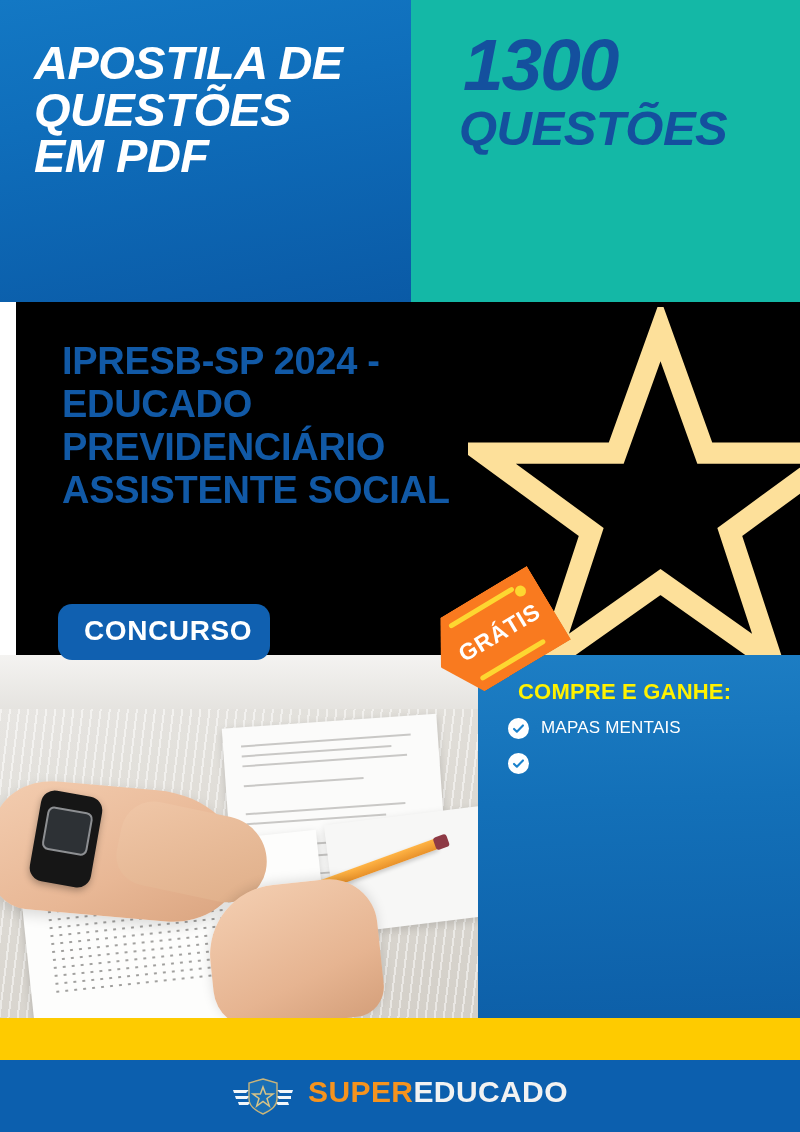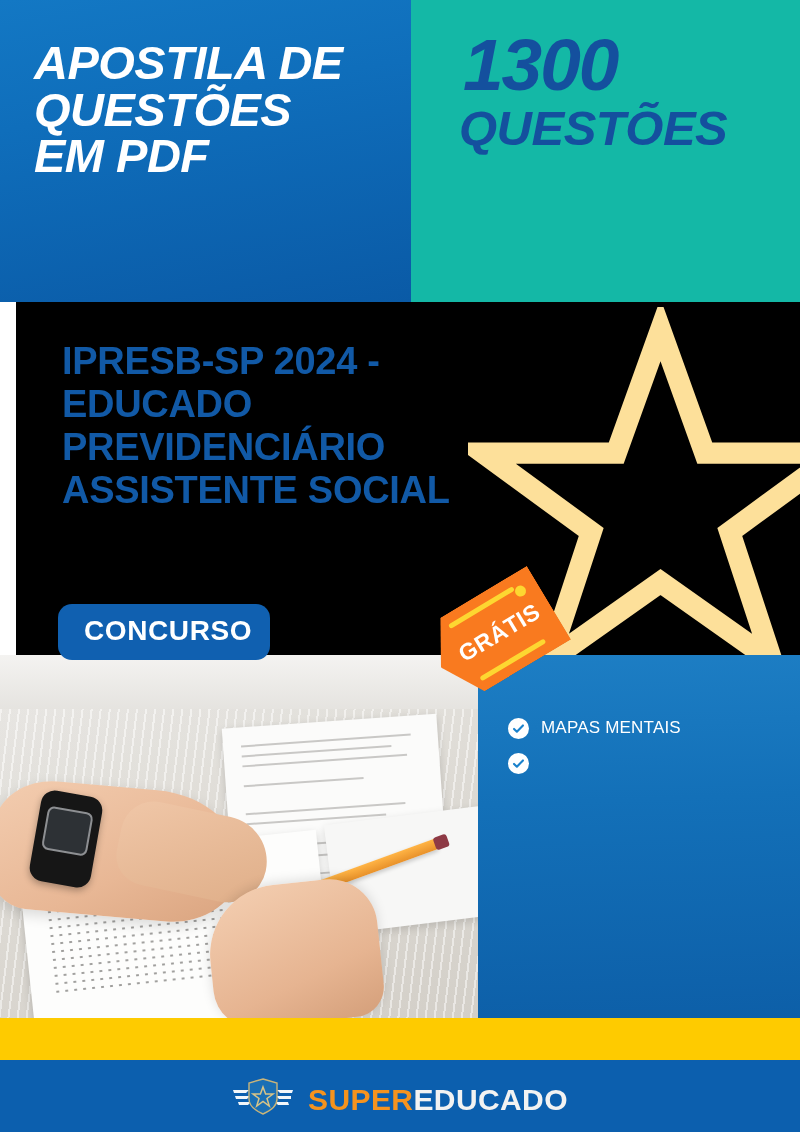--- a/index.html
+++ b/index.html
@@ -199,21 +199,21 @@
   
   .yellow-bar {
     position:absolute; left:0; top:1018px; width:800px; height:42px;
     background:#fecb00;
   }
   .footer {
     position:absolute; left:0; top:1060px; width:800px; height:72px;
     background:#0c5fae;
     display:flex; align-items:center; justify-content:center;
   }
-  .logo-wrap { display:flex; align-items:flex-end; gap:14px; }
+  .logo-wrap { display:flex; align-items:flex-start; gap:14px; }
   .logo-mark { position:relative; width:62px; height:42px; }
   .brand {
     font-weight:bold; font-size:30px; letter-spacing:0.4px;
   }
   .brand .b1 { color:#f5931e; }
   .brand .b2 { color:#f2f2f2; }
 </style>
 </head>
 <body>
 
@@ -273,20 +273,21 @@
     <div class="ph-hand-top"></div>
     <div class="ph-hand-top2"></div>
     <div class="ph-watch">
       <div class="ph-watch-face"></div>
     </div>
     <div class="ph-pencil"></div>
     <div class="ph-hand-bot"></div>
   </div>
 
   <div class="benefits">
+    <div class="benefits-title">COMPRE E GANHE:</div>
     <div class="blist">
 
       <div class="bitem">
         <span class="check">
           <svg viewBox="0 0 16 16">
               <path d="M2.5 8.6 L6 12 L13.5 4.2" fill="none" stroke="#1b82cc" stroke-width="2.6" stroke-linecap="round" stroke-linejoin="round"></path>
             </svg>
         </span>
         <span class="bitem-label">MAPAS MENTAIS</span>
       </div>

